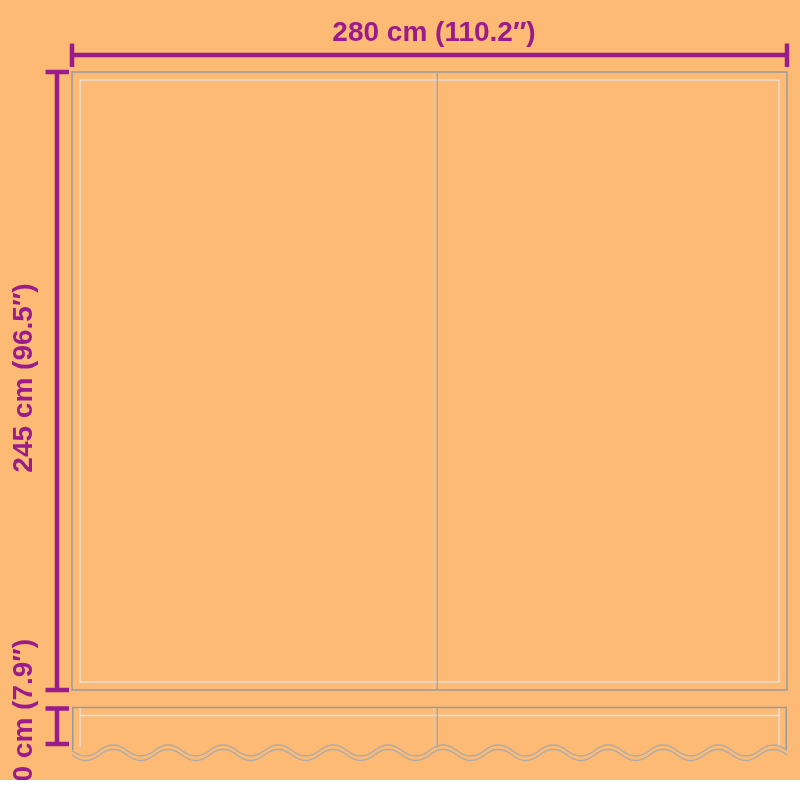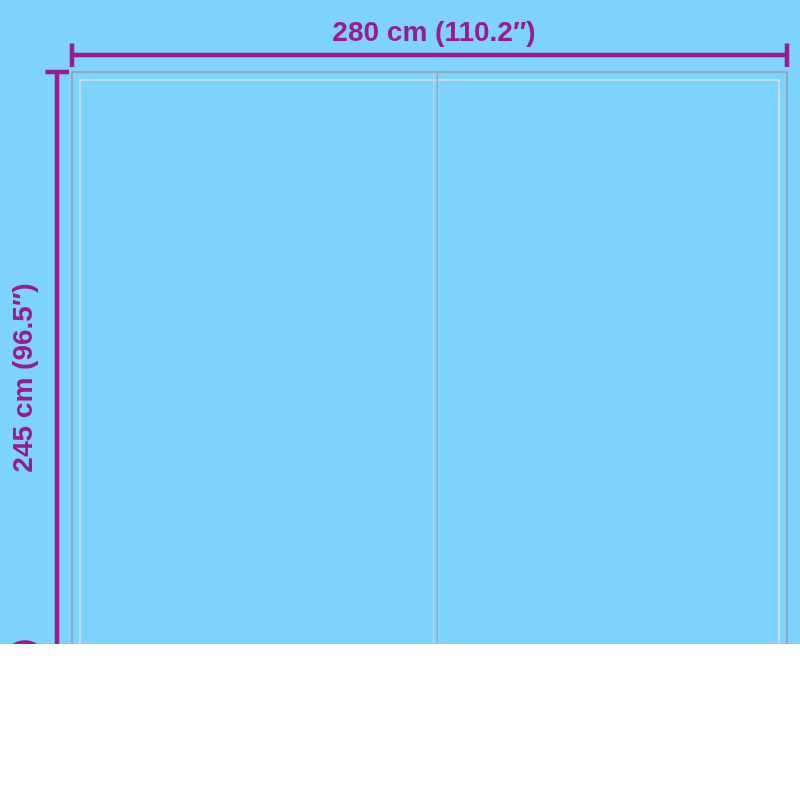--- a/index.html
+++ b/index.html
@@ -5,21 +5,21 @@
   :root{
     --accent:#9A1B8A;
     --outline:#9A9A9A;
     --inner:#E4E4E4;
     --divider-light:#CFCFCF;
     --divider-dark:#A5A5A5;
     --wave:#ABABAB;
   }
   html,body{margin:0;padding:0;background:#ffffff;}
   .stage{
-    width:800px;height:644px;position:relative;background:#7dd3fc;
+    width:800px;height:780px;position:relative;background:#fdba74;
     font-family:"Liberation Sans", sans-serif;
   }
   svg{display:block;}
   .dim-label{
     font-family:"Liberation Sans", sans-serif;
     font-weight:bold;
     font-size:28px;
     fill:var(--accent);
   }
   .dim-stroke{stroke:var(--accent);stroke-width:4.5;fill:none;}

